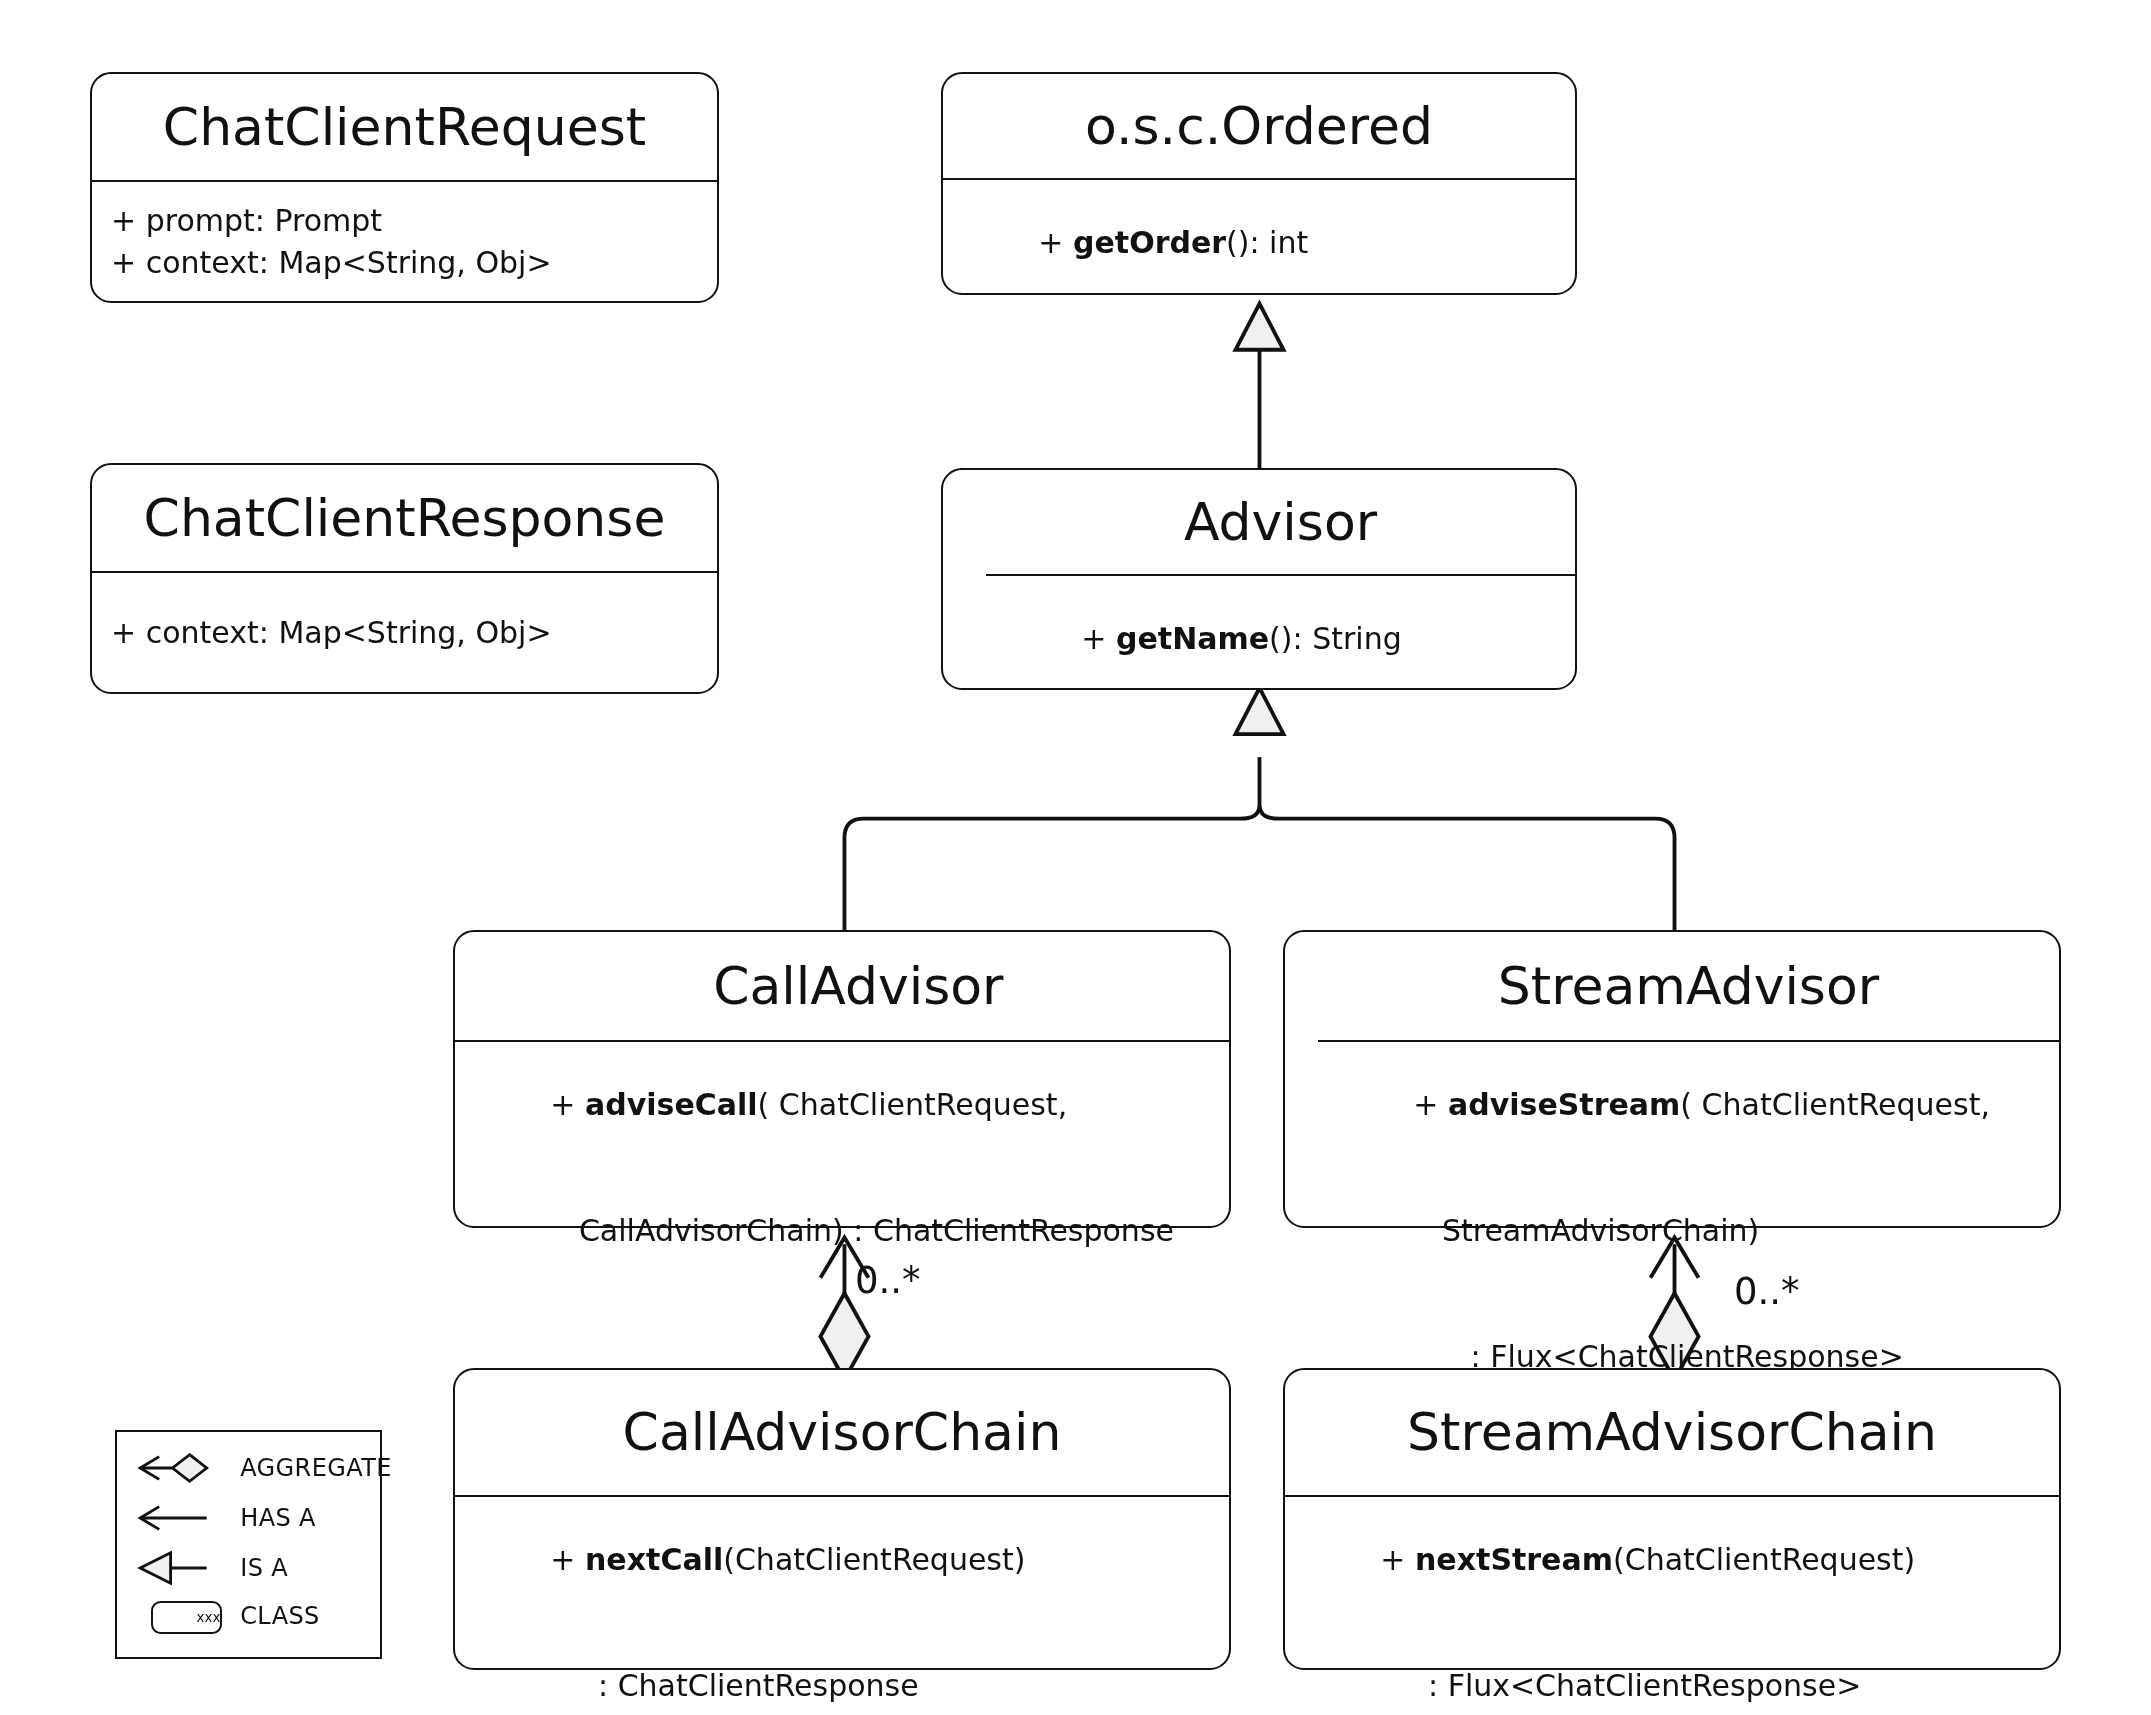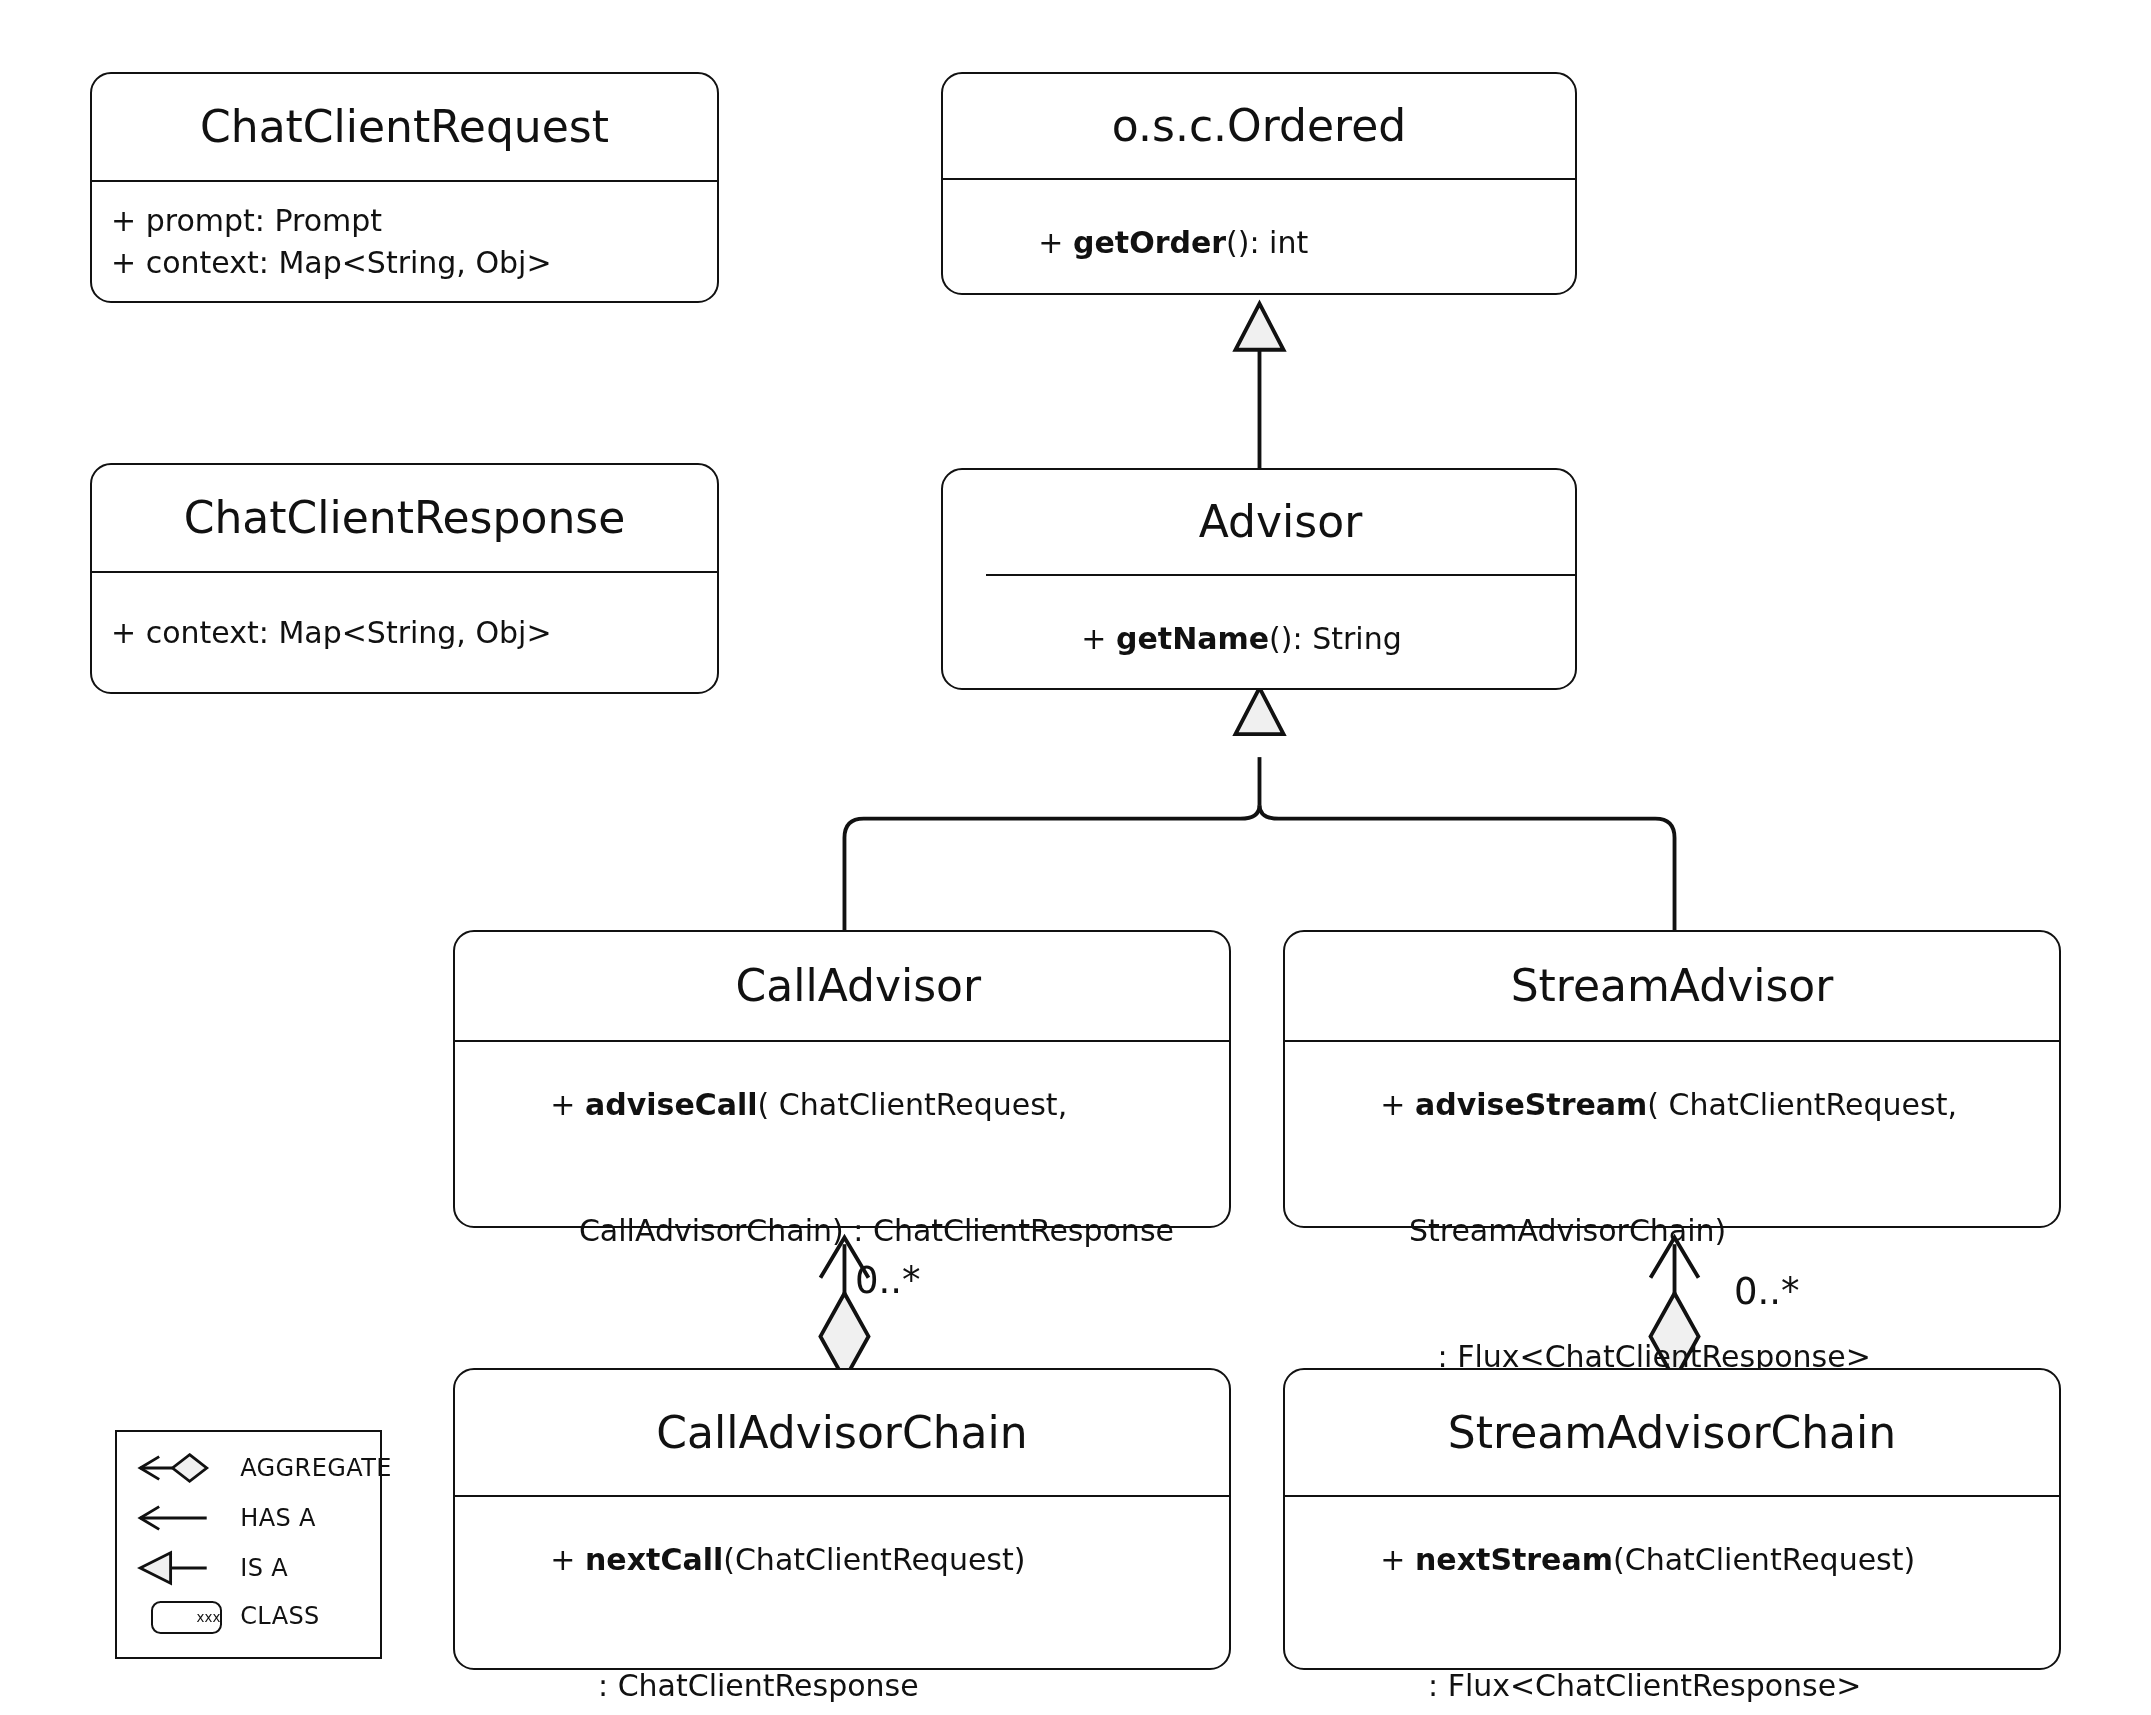--- a/index.html
+++ b/index.html
@@ -30,21 +30,21 @@
     box-sizing: border-box;
     background: #ffffff;
     border: 2.9px solid #111111;
     border-radius: 21px;
     display: flex;
     flex-direction: column;
     z-index: 2;
   }
   .uml-name {
     text-align: center;
-    font-size: 44px;
+    font-size: 52px;
     font-weight: 400;
     color: #111111;
     line-height: 1.12;
     padding: 0 15.4px;
     display: flex;
     align-items: center;
     justify-content: center;
     flex: 0 0 auto;
   }
   .uml-divider {
@@ -204,21 +204,21 @@
     <div class="uml-members">
       <div class="member-line">
         <span>+ </span><b>adviseCall</b><span>( ChatClientRequest,</span>
       </div>
       <div class="member-line">
         <span>   </span><span>CallAdvisorChain) : ChatClientResponse</span>
       </div>
     </div>
   </div>
 
-  <div class="uml-class" style="left:1283px; top:930px; width:778px; height:298px;">
+  <div class="uml-class" style="left:1283px; top:930px; width:778px; height:298px;padding-left:33px;">
     <div class="uml-name" style="height:108px;">StreamAdvisor</div>
     <div class="uml-divider"></div>
     <div class="uml-members">
       <div class="member-line">
         <span>+ </span><b>adviseStream</b><span>( ChatClientRequest,</span>
       </div>
       <div class="member-line">
         <span>   </span><span>StreamAdvisorChain)</span>
       </div>
       <div class="member-line">

